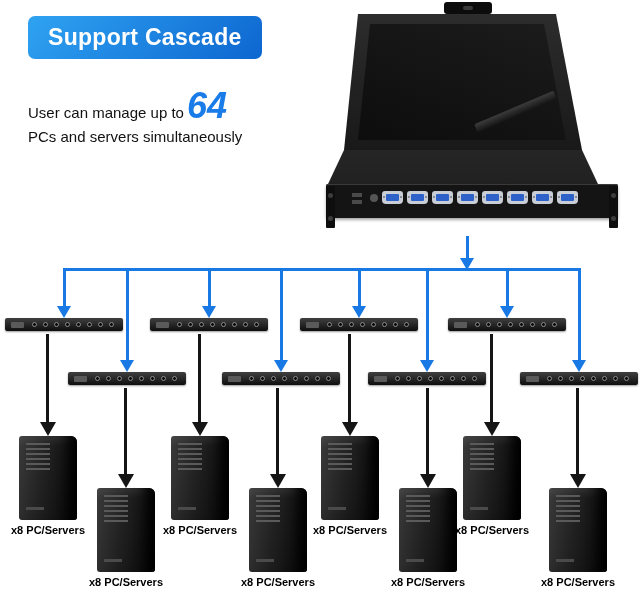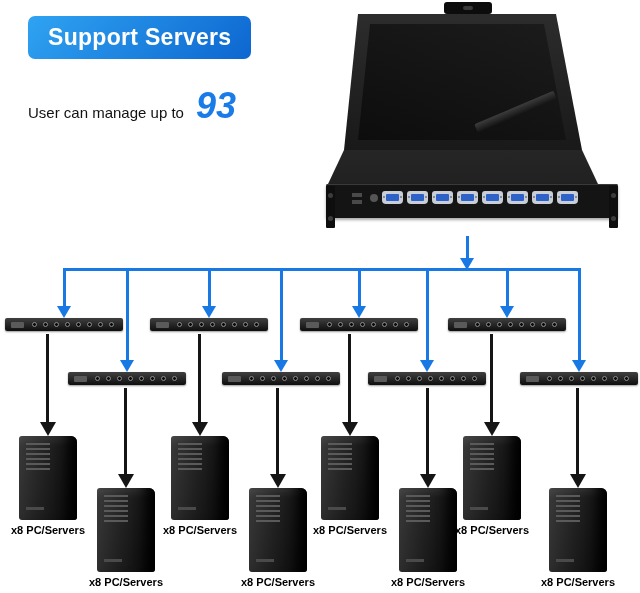--- a/index.html
+++ b/index.html
@@ -12,21 +12,21 @@
   *{box-sizing:border-box;margin:0;padding:0;}
   body{background:#ffffff;font-family:"Liberation Sans",sans-serif;}
   .canvas{position:relative;width:640px;height:593px;background:#ffffff;overflow:hidden;}
 
   
   .banner{position:absolute;left:28px;top:16px;padding:8px 20px;border-radius:7px;
     background:linear-gradient(135deg,var(--banner-a) 0%,var(--banner-b) 100%);
     color:#ffffff;font-size:23px;font-weight:bold;letter-spacing:.3px;}
   .intro{position:absolute;left:28px;top:88px;width:290px;color:#111;}
   .intro .l1{font-size:15px;margin-bottom:8px;}
-  .intro .l2{display:flex;align-items:baseline;gap:12px;font-size:15px;margin-bottom:4px;}
+  .intro .l2{display:flex;align-items:baseline;gap:3px;font-size:15px;margin-bottom:4px;}
   .intro .l2 .big{font-size:36px;font-weight:bold;font-style:italic;color:var(--hl);line-height:1;}
   .intro .l3{font-size:15px;}
 
   
   .console{position:absolute;left:326px;top:2px;width:292px;height:240px;}
   .cam{position:absolute;left:118px;top:0;width:48px;height:12px;background:#0c0c0c;border-radius:3px;}
   .cam i{position:absolute;left:19px;top:4px;width:10px;height:4px;background:#3a3a3a;border-radius:2px;}
   .lid{position:absolute;inset:0;background:linear-gradient(180deg,#2e2e2e,#0c0c0c);
     clip-path:polygon(32px 12px,230px 12px,256px 148px,18px 148px);}
   .lid-screen{position:absolute;inset:0;background:linear-gradient(200deg,#1f1f1f,#040404);
@@ -72,27 +72,28 @@
     background:repeating-linear-gradient(#5a5a5a 0 2px,transparent 2px 5px);}
   .tower::after{content:'';position:absolute;left:7px;bottom:10px;width:18px;height:3px;background:#4a4a4a;}
   .srv-label{position:absolute;width:100px;text-align:center;font-size:11px;font-weight:bold;color:#000;}
 </style>
 </head>
 <body>
 
 <div class="canvas">
 
   <div class="banner">
-    <span>Support Servers</span>
+    <span>Support Cascade</span>
   </div>
   <div class="intro">
     <div class="l2">
       <span>User can manage up to</span>
-      <span class="big">93</span>
-    </div>
+      <span class="big">64</span>
+    </div>
+    <div class="l3">PCs and servers simultaneously</div>
   </div>
 
   <div class="console">
     <div class="cam">
         <i></i>
       </div>
     <div class="lid"></div>
     <div class="lid-screen"></div>
     <div class="arm"></div>
     <div class="tray"></div>

